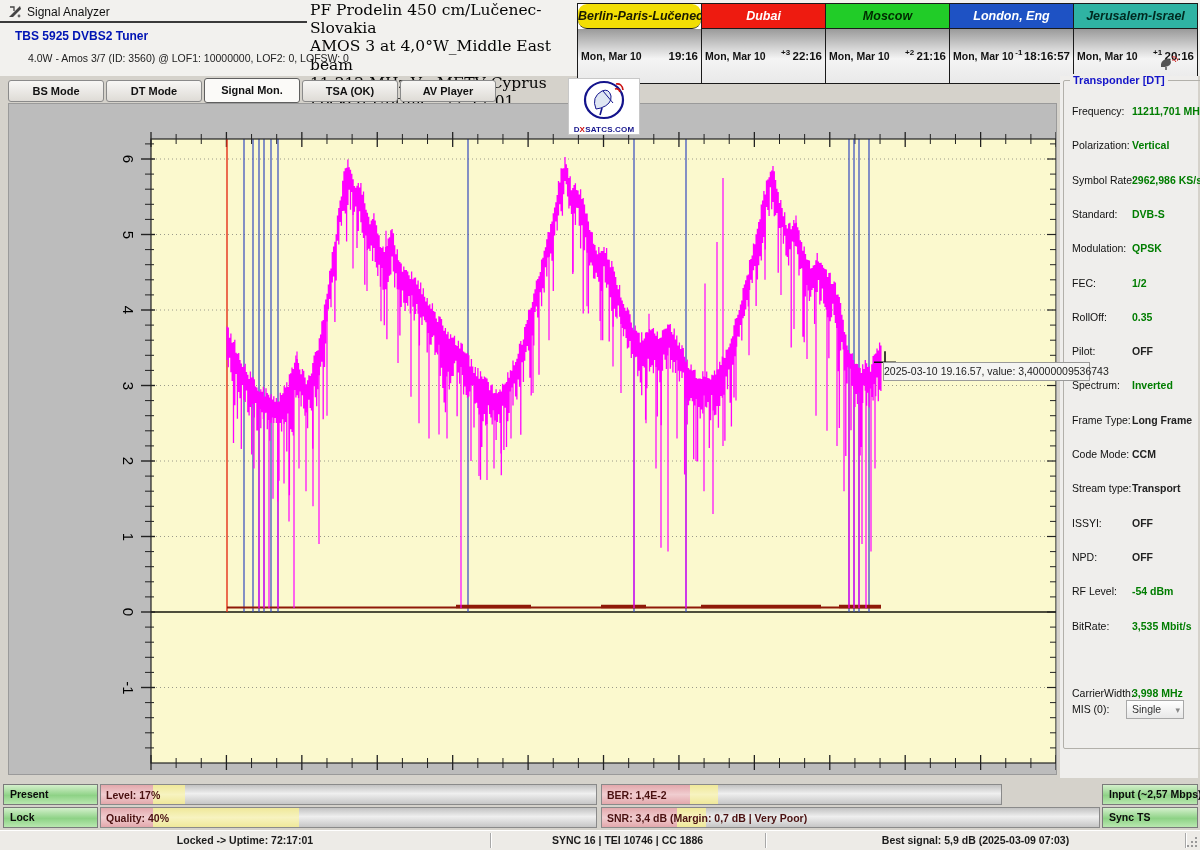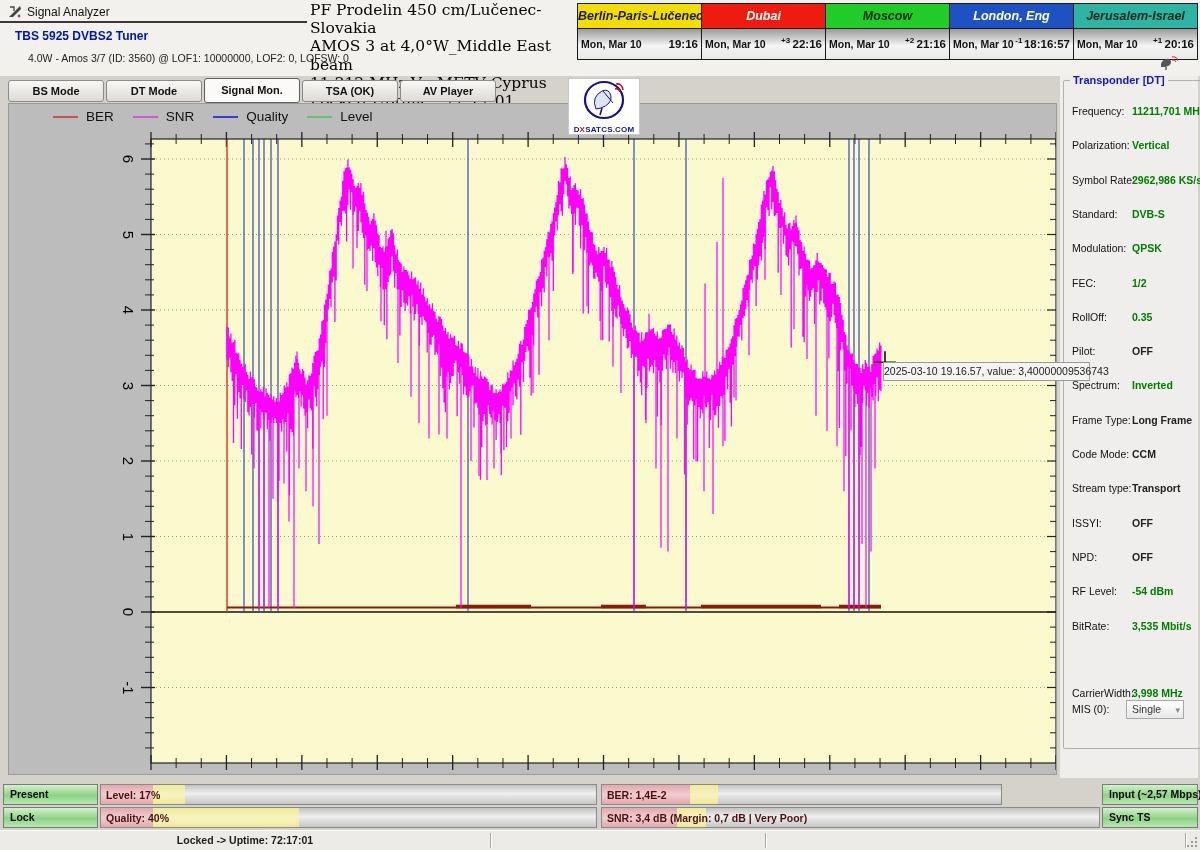--- a/index.html
+++ b/index.html
@@ -13,21 +13,21 @@
   #titlebar-underline{position:absolute;left:0;top:21px;width:307px;height:2px;background:#3a3a3a;}
   #app-title{position:absolute;left:27px;top:5px;font-size:12px;color:#111;}
   #app-icon{position:absolute;left:7px;top:4px;}
   #tuner-name{position:absolute;left:15px;top:29px;font-size:12px;font-weight:bold;color:#0014B4;}
   #tuner-detail{position:absolute;left:28px;top:52px;font-size:10.5px;color:#222;}
   #caption{position:absolute;left:310px;top:1px;width:270px;font-family:"DejaVu Serif",serif;font-size:15.5px;line-height:18.2px;color:#050505;}
   
   #clocks{position:absolute;left:578px;top:3px;display:flex;}
   .clock{width:123px;border:1px solid #1a1a1a;margin-left:-1px;background:#fff;}
   .clock-name{height:24px;line-height:24px;text-align:center;font-size:12.5px;font-weight:bold;font-style:italic;white-space:nowrap;overflow:hidden;border-bottom:1px solid #1a1a1a;}
-  .clock-time-row{height:22px;display:flex;align-items:center;padding:4px 3px;background:linear-gradient(#9a9a9a,#f4f4f4 55%,#e9e9e9);}
+  .clock-time-row{height:22px;display:flex;align-items:center;padding:16px 3px;background:linear-gradient(#9a9a9a,#f4f4f4 55%,#e9e9e9);}
   .clock-date{flex:1;font-size:10.5px;font-weight:bold;color:#111;white-space:nowrap;}
   .clock-offset{width:14px;font-size:8px;font-weight:bold;color:#111;position:relative;top:-4px;text-align:center;}
   .clock-time{font-size:11.5px;font-weight:bold;color:#111;white-space:nowrap;}
   #mini-dish{position:absolute;left:1158px;top:55px;}
   
   #tabs{position:absolute;left:8px;top:80px;display:flex;}
   .tab{height:20px;line-height:20px;min-width:74px;text-align:center;padding:0 10px;margin-right:2px;
        font-size:11px;font-weight:bold;color:#111;background:linear-gradient(#f8f7f5,#dedbd6);
        border:1px solid #8a8a8a;border-radius:3px;cursor:pointer;}
   .tab.active{height:23px;line-height:23px;position:relative;top:-2px;background:#fbfaf8;border-color:#5f5f5f;}
@@ -97,21 +97,21 @@
   <div id="tuner-name">TBS 5925 DVBS2 Tuner</div>
   <div id="tuner-detail">4.0W - Amos 3/7 (ID: 3560) @ LOF1: 10000000, LOF2: 0, LOFSW: 0</div>
   <div id="caption">
     <div>PF Prodelin 450 cm/Lučenec-Slovakia</div>
     <div>AMOS 3 at 4,0°W_Middle East beam</div>
     <div>11 212 MHz-V : METV Cyprus</div>
     <div>Locked Uptime : 72:17:01</div>
   </div>
   <div id="clocks">
       <div class="clock">
-        <div class="clock-name" style="background: rgb(242, 222, 4); color: rgb(26, 26, 0);">Berlin-Paris-Lučenec</div>
+        <div class="clock-name" style="background: rgb(242, 222, 4); color: rgb(26, 26, 0); border-radius: 9px;">Berlin-Paris-Lučenec</div>
         <div class="clock-time-row">
           <div class="clock-date">Mon, Mar 10</div>
           <div class="clock-offset"></div>
           <div class="clock-time">19:16</div>
         </div>
       </div>
       <div class="clock">
         <div class="clock-name" style="background: rgb(238, 27, 16); color: #ffffff;">Dubai</div>
         <div class="clock-time-row">
           <div class="clock-date">Mon, Mar 10</div>
@@ -156,38 +156,20 @@
 
 <div id="tabs">
     <div class="tab">BS Mode</div>
     <div class="tab">DT Mode</div>
     <div class="tab active">Signal Mon.</div>
     <div class="tab">TSA (OK)</div>
     <div class="tab">AV Player</div>
   </div>
 
 <div id="chart-region">
-  <div id="legend">
-      <div class="legend-item">
-        <div class="legend-line" style="background: rgb(199, 82, 78);"></div>
-        <div class="legend-label">BER</div>
-      </div>
-      <div class="legend-item">
-        <div class="legend-line" style="background: rgb(209, 88, 209);"></div>
-        <div class="legend-label">SNR</div>
-      </div>
-      <div class="legend-item">
-        <div class="legend-line" style="background: rgb(60, 60, 200);"></div>
-        <div class="legend-label">Quality</div>
-      </div>
-      <div class="legend-item">
-        <div class="legend-line" style="background: rgb(98, 196, 110);"></div>
-        <div class="legend-label">Level</div>
-      </div>
-    </div>
 <svg id="chart-svg" width="1047" height="670">
       <rect x="142" y="35" width="905" height="624" fill="#FBF9CE"></rect>
       <line x1="143" y1="583.5" x2="1046" y2="583.5" stroke="#9a9a8a" stroke-width="1" stroke-dasharray="1,3"></line>
       <line x1="143" y1="432.5" x2="1046" y2="432.5" stroke="#9a9a8a" stroke-width="1" stroke-dasharray="1,3"></line>
       <line x1="143" y1="357" x2="1046" y2="357" stroke="#9a9a8a" stroke-width="1" stroke-dasharray="1,3"></line>
       <line x1="143" y1="281.5" x2="1046" y2="281.5" stroke="#9a9a8a" stroke-width="1" stroke-dasharray="1,3"></line>
       <line x1="143" y1="206" x2="1046" y2="206" stroke="#9a9a8a" stroke-width="1" stroke-dasharray="1,3"></line>
       <line x1="143" y1="130.5" x2="1046" y2="130.5" stroke="#9a9a8a" stroke-width="1" stroke-dasharray="1,3"></line>
       <line x1="143" y1="55" x2="1046" y2="55" stroke="#9a9a8a" stroke-width="1" stroke-dasharray="1,3"></line>
       <line x1="142" y1="508" x2="1047" y2="508" stroke="#15150a" stroke-width="1.4"></line>
@@ -496,16 +478,18 @@
       <div class="gauge-pink" style="width: 15%;"></div>
       <div class="gauge-yellow" style="left: 15%; width: 6%;"></div>
       <div class="gauge-label">SNR: 3,4 dB (Margin: 0,7 dB | Very Poor)</div>
     </div>
     <div class="badge" style="left: 1102px; top: 807px; width: 96px;">Sync TS</div>
   </div>
 
 <div id="statusbar">
   <div id="sb-grip"></div>
 <div class="sb-section" style="left: 2px; width: 486px;">Locked -&gt; Uptime: 72:17:01</div>
+    <div class="sb-section" style="left: 492px; width: 271px;">SYNC 16 | TEI 10746 | CC 1886</div>
+    <div class="sb-section" style="left: 767px; width: 417px;">Best signal: 5,9 dB (2025-03-09 07:03)</div>
     <div class="sb-div" style="left: 490px;"></div>
     <div class="sb-div" style="left: 765px;"></div>
     <div class="sb-div" style="left: 1185px;"></div>
   </div>
 
 </body></html>

